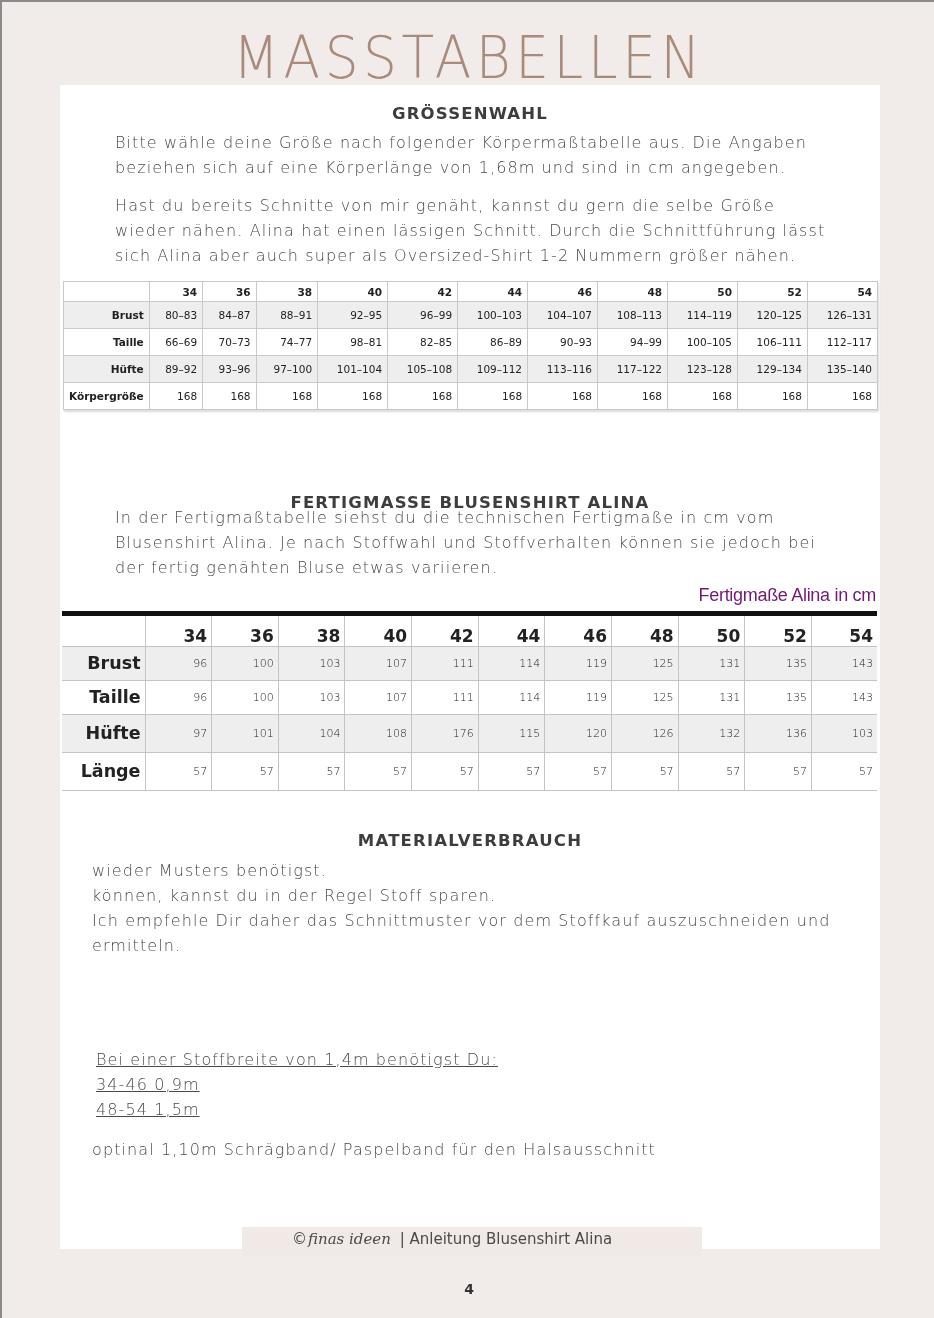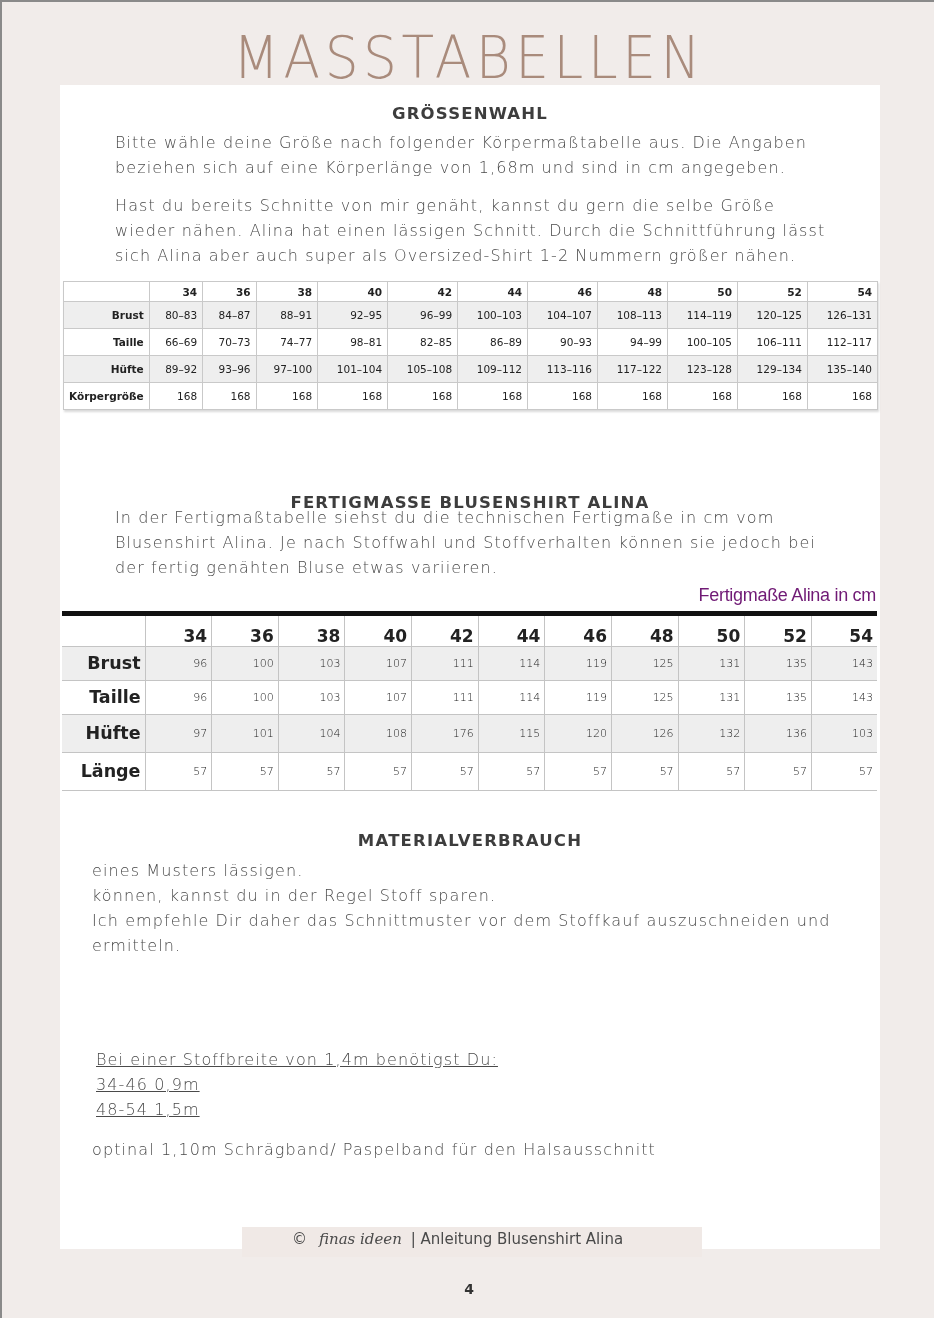--- a/index.html
+++ b/index.html
@@ -98,21 +98,21 @@
 
   .footer-band {
     position: absolute; left: 240px; top: 1225px; width: 460px; height: 30px;
     background: #f0e9e6;
   }
   .footer {
     position: absolute; left: 290px; top: 1228px; width: 400px;
     font-family: "DejaVu Sans", sans-serif; font-size: 15px; color: #4a4a4a;
     white-space: nowrap;
   }
-  .footer .logo { font-family: "DejaVu Serif", serif; font-style: italic; font-size: 15px; margin: 0 4px 0 12px; }
+  .footer .logo { font-family: "DejaVu Serif", serif; font-style: italic; font-size: 15px; margin: 0 4px 0 1px; }
   .page-number {
     position: absolute; left: 0; width: 934px; top: 1279px; text-align: center;
     font-family: "DejaVu Sans", sans-serif; font-weight: bold; font-size: 14px; color: #333;
   }
 </style>
 </head>
 <body>
 
 <div class="page-title">MASSTABELLEN</div>
 
@@ -283,21 +283,21 @@
           <td>57</td>
           <td>57</td>
           <td>57</td>
           <td>57</td>
         </tr>
       </tbody>
   </table>
 
   <div class="section-heading" style="top:746px;">MATERIALVERBRAUCH</div>
   <div class="para" style="left:32px; top:773px;">
-    <span>eines Musters lässigen.</span>
+    <span>wieder Musters benötigst.</span>
     <span>können, kannst du in der Regel Stoff sparen.</span>
     <span>Ich empfehle Dir daher das Schnittmuster vor dem Stoffkauf auszuschneiden und</span>
     <span>ermitteln.</span>
   </div>
   <div class="para" style="left:36px; top:962px;text-decoration:underline;">
     <span>Bei einer Stoffbreite von 1,4m benötigst Du:</span>
     <span>34-46 0,9m</span>
     <span>48-54 1,5m</span>
   </div>
   <div class="para" style="left:32px; top:1052px;">optinal 1,10m Schrägband/ Paspelband für den Halsausschnitt</div>

